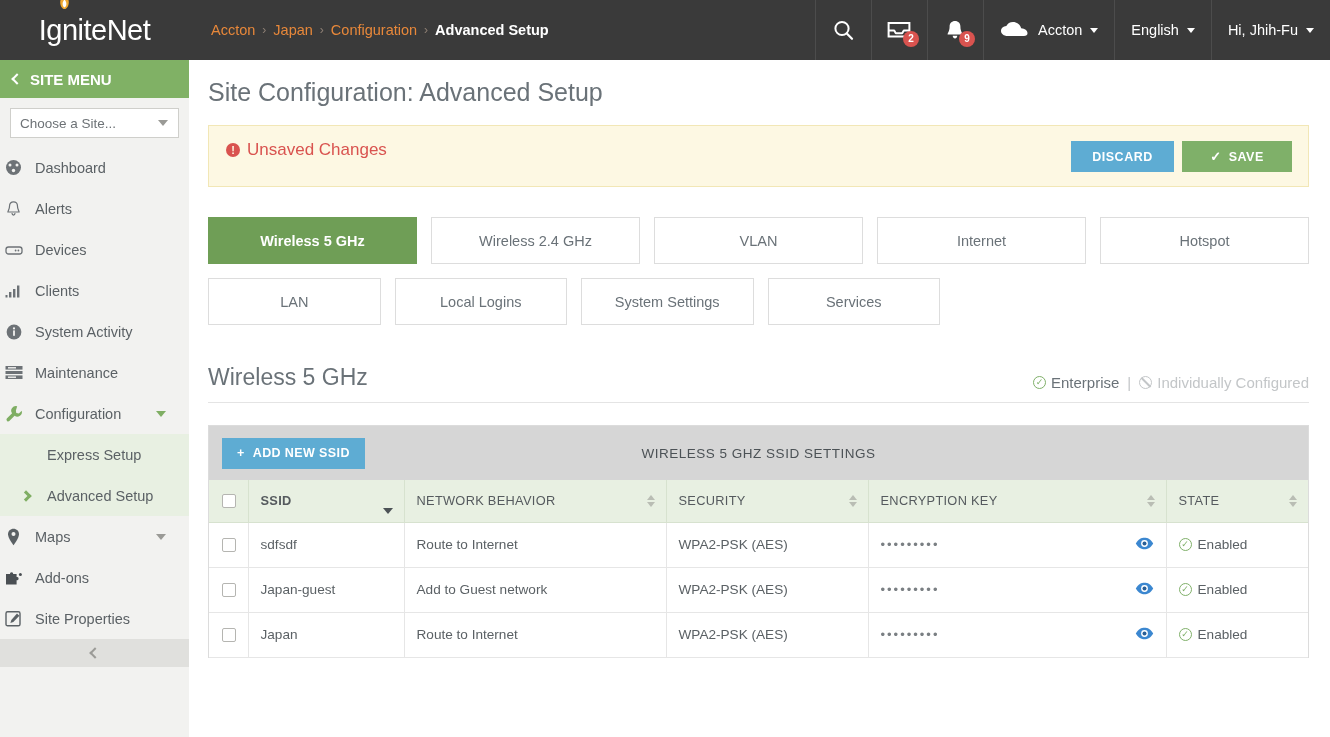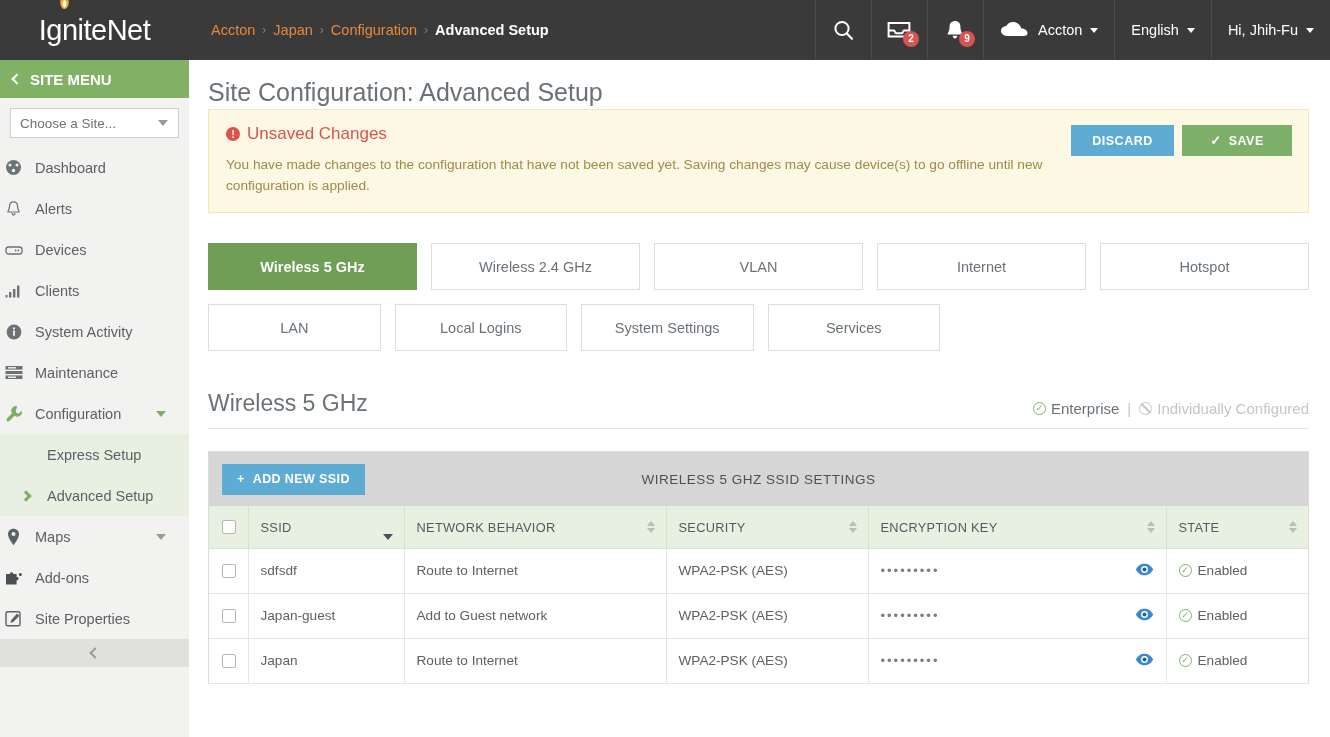--- a/index.html
+++ b/index.html
@@ -163,21 +163,21 @@
   
   .main {
     position: absolute; top: 60px; left: 189px;
     width: 1141px; height: 677px;
     background: #ffffff;
     padding: 18px 21px 0 19px;
     overflow: hidden;
   }
   .page-title {
     font-size: 25px; font-weight: normal;
-    color: #6a7278; margin-bottom: 2px;
+    color: #6a7278; margin-bottom: 18px;
   }
 
   
   .alert {
     background: #fdf8e3; border: 1px solid #f2e7b6;
     padding: 14px 17px 16px 17px;
     position: relative;
     margin-bottom: 30px;
   }
   .alert-title {
@@ -292,21 +292,21 @@
     font-size: 12.8px; font-weight: normal;
     color: #555a5e; text-align: left;
     letter-spacing: 0.3px;
     padding: 0 12px;
     border-right: 1px solid #d7e2cf;
     border-bottom: 1px solid #d7e2cf;
     position: relative;
     cursor: pointer;
     white-space: nowrap;
   }
-  thead th.sorted { font-weight: normal; }
+  thead th.sorted { font-weight: bold; }
   thead th:last-child { border-right: none; }
   th .sort-both {
     position: absolute; right: 11px; top: 50%;
     transform: translateY(-50%);
     display: flex; flex-direction: column; gap: 2px;
   }
   .tri-up {
     width: 0; height: 0;
     border-left: 4.5px solid transparent;
     border-right: 4.5px solid transparent;
@@ -559,21 +559,20 @@
 
 <div class="main">
 
   <div class="page-title">Site Configuration: Advanced Setup</div>
 
   <div class="alert">
     <div class="alert-title">
       <span class="excl-icon">!</span>
       <span>Unsaved Changes</span>
     </div>
-    <div class="alert-body">You have made changes to the configuration that have not been saved yet. Saving changes may cause device(s) to go offline until new configuration is applied.</div>
     <div class="alert-btns">
       <button class="btn btn-discard">DISCARD</button>
       <button class="btn btn-save">
         <span class="check-glyph">✓</span>
         <span>SAVE</span>
       </button>
     </div>
   </div>
 
   <div class="tabrow">

